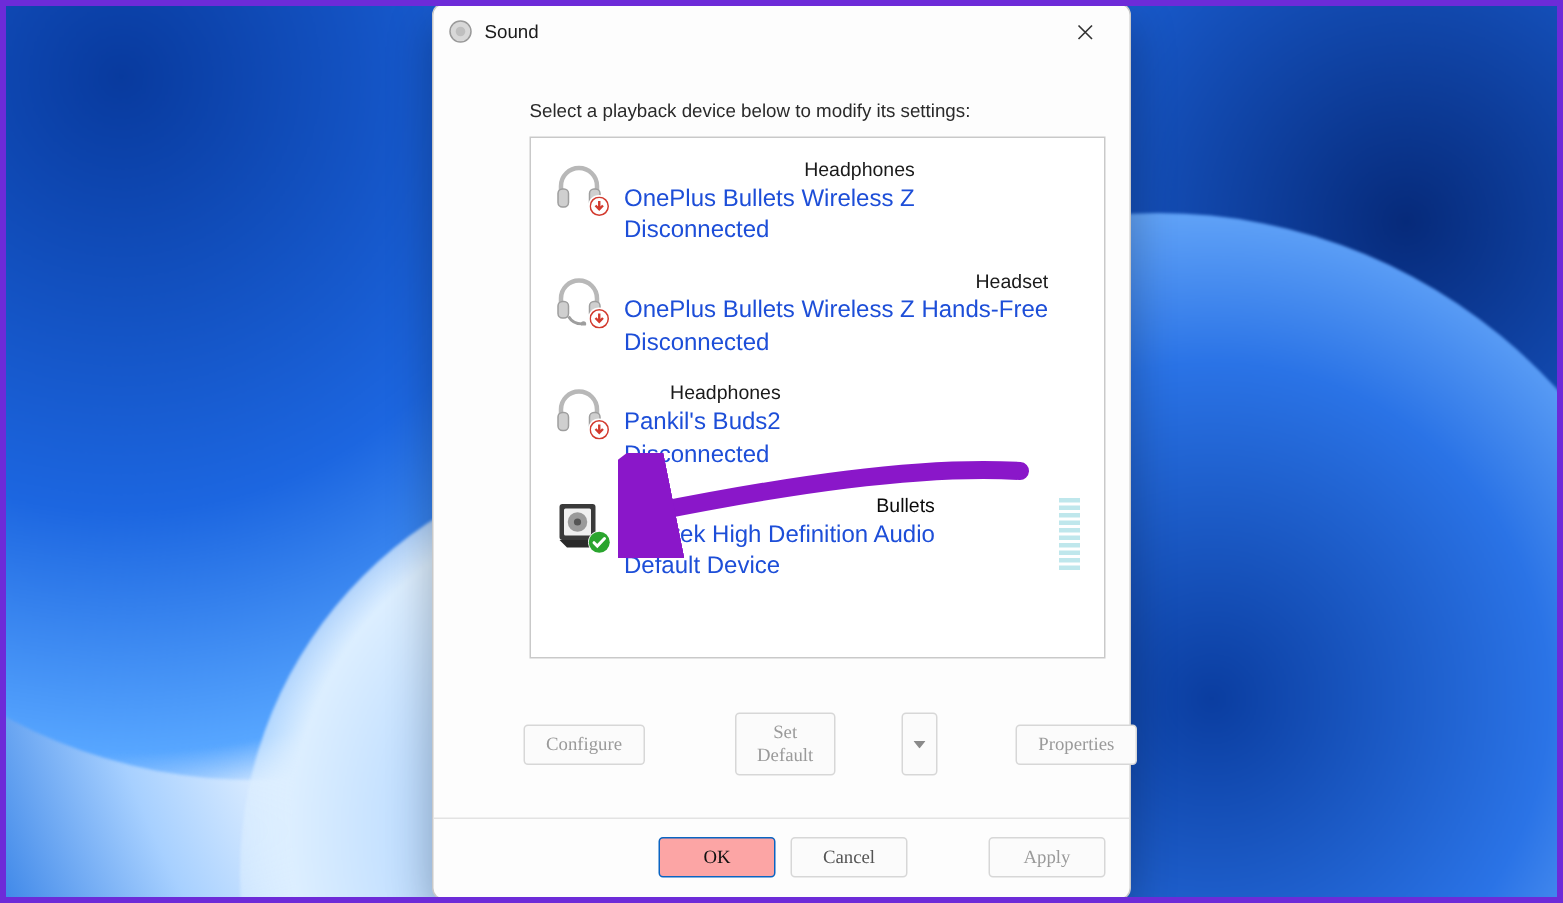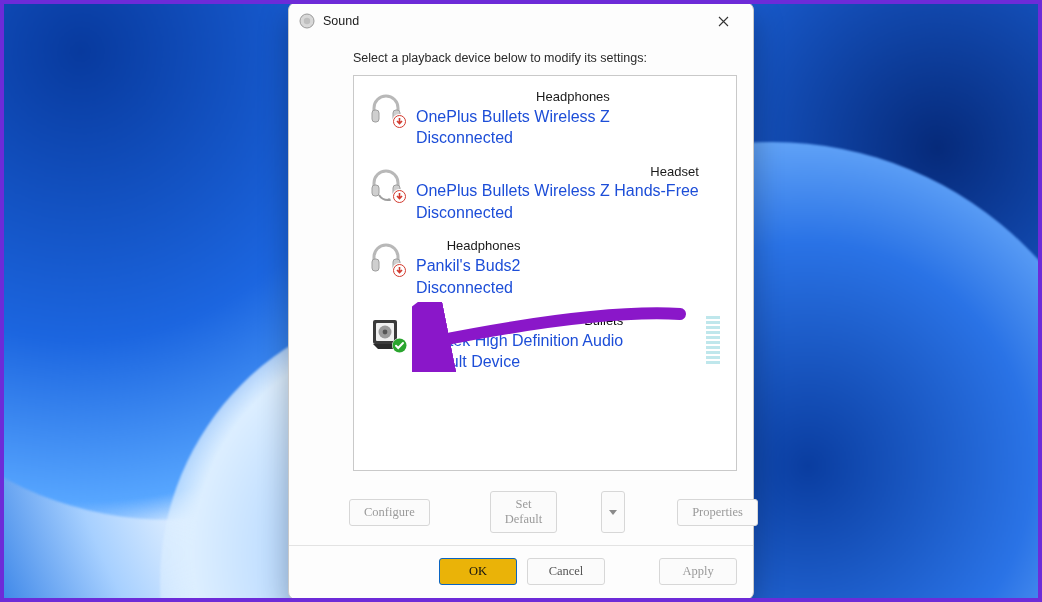--- a/index.html
+++ b/index.html
@@ -19,21 +19,21 @@
   .border-frame{position:absolute;inset:0;border:4px solid #6d2bd8;pointer-events:none;}
 
   .window {
     position: absolute;
     left: 288px; top: 2px;
     width: 466px; height: 598px;
     background: #fdfdfd;
     border: 1px solid #c9c9c9;
     border-radius: 8px;
     box-shadow: 0 12px 30px rgba(0,0,0,.28);
-    display: flex; flex-direction: column;
+    display: flex; flex-direction: column; gap: 16px;
   }
   .titlebar { height: 36px; display:flex; align-items:center; padding:0 10px; }
   .titlebar .app-icon { width:16px; height:16px; margin-right:8px; display:inline-flex; align-items:center; justify-content:center; }
   .titlebar .title { font-size:12.5px; color:#1a1a1a; flex:1; }
   .titlebar .close { width:40px; height:30px; display:flex; align-items:center; justify-content:center; cursor:default; border-radius:4px; }
 
   .tabs { display:flex; padding: 0 8px; gap:0; font-size:12.5px; color:#3a3a3a; border-bottom:1px solid #d7d7d7; }
   .tab { padding:6px 10px 7px; cursor:default; position:relative; top:1px; }
   .tab.active { border:1px solid #d7d7d7; border-bottom:1px solid #fdfdfd; background:#fdfdfd; border-radius:3px 3px 0 0; }
 
@@ -56,21 +56,21 @@
 
   .action-row { display:flex; gap:8px; padding:10px 16px 12px; align-items:center; }
   .btn { font: 12.5px "Segoe UI"; color:#555; background:#fbfbfb; border:1px solid #d7d7d7; border-radius:3px; padding:5px 14px; cursor:default; }
   .btn.disabled { color:#9a9a9a;margin-left:44px; }
   .spacer{flex:1;}
   .split { display:flex; }
   .split .caret{ border-left:1px solid #d7d7d7; padding:5px 7px; }
 
   .footer { border-top:1px solid #e3e3e3; padding:12px 16px 14px; display:flex; gap:10px; justify-content:flex-end; }
   .footer .btn { min-width:78px; text-align:center; }
-  .footer .btn.primary { border-color:#0a64c2; color:#111; background:#eab308; }
+  .footer .btn.primary { border-color:#0a64c2; color:#111; background:#fca5a5; }
 
   
   .arrow-annot { position:absolute; left:412px; top:302px; pointer-events:none; }
 
   svg { display:block; }
 </style>
 </head>
 <body>
 
 <div class="desktop">

